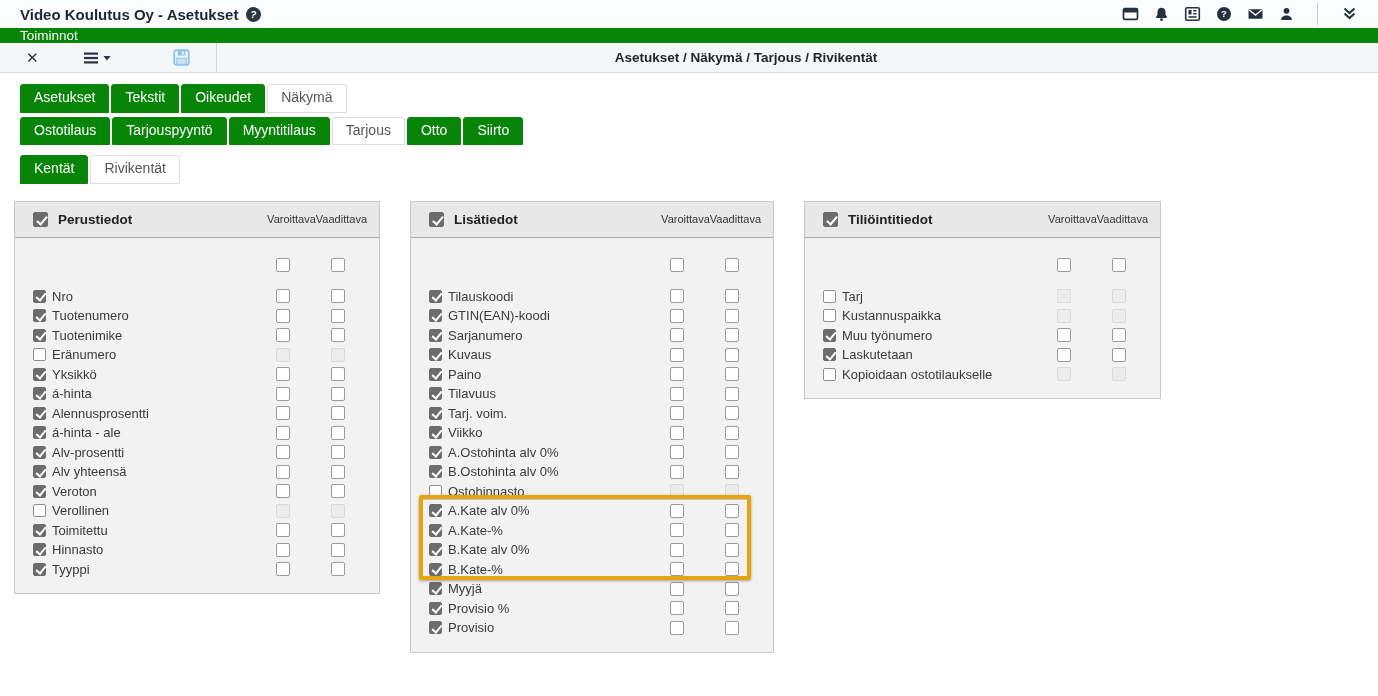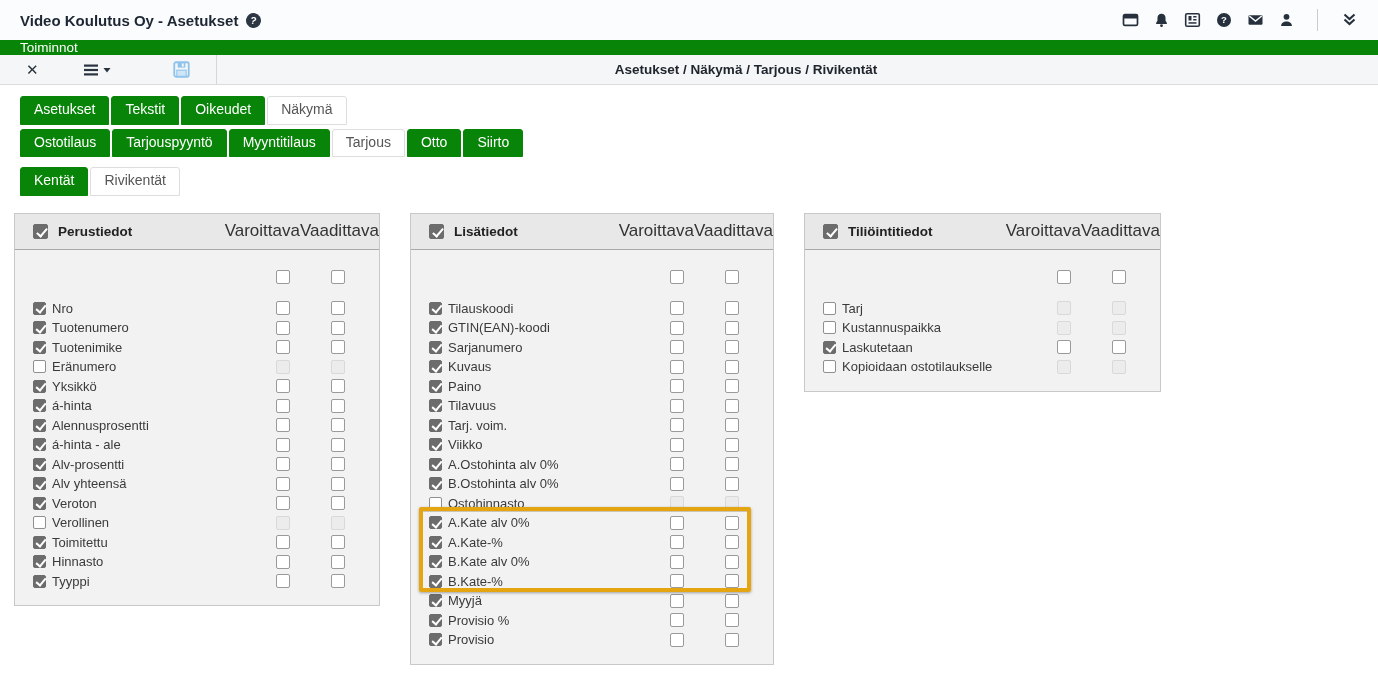--- a/index.html
+++ b/index.html
@@ -11,21 +11,21 @@
   *{box-sizing:border-box;}
   html,body{margin:0;padding:0;}
   body{
     width:1378px;height:696px;overflow:hidden;background:#fff;
     font-family:"Liberation Sans","DejaVu Sans",sans-serif;color:var(--text);
     -webkit-font-smoothing:antialiased;
   }
   [data-interactable="true"]{cursor:pointer;}
 
   
-  .titlebar{height:40px;display:flex;align-items:center;padding:0 20px;background:#fbfcfd;text-align:right;}
+  .titlebar{height:28px;display:flex;align-items:center;padding:0 20px;background:#fbfcfd;text-align:right;}
   .titlebar .title{font-size:15px;font-weight:700;color:#1d2734;display:flex;align-items:center;gap:8px;}
   .help-badge{width:15px;height:15px;border-radius:50%;background:#2d3643;color:#fff;font-size:10px;
     font-weight:700;display:inline-flex;align-items:center;justify-content:center;transform:rotate(12deg);}
   .titlebar-icons{margin-left:auto;display:flex;align-items:center;gap:15px;}
   .titlebar-icons svg{display:block;}
   .tb-vdivider{width:1px;height:22px;background:#c9ccd0;margin:0 8px;}
 
   
   .menubar{height:15px;background:var(--accent-green);display:flex;align-items:center;padding:0 20px;}
   .menubar .menu-item{color:#fff;font-size:13.5px;}
@@ -50,21 +50,21 @@
   .tabs-wrap{margin-bottom:17px;}
 
   
   .panels{display:flex;align-items:flex-start;gap:30px;padding-left:14px;}
   .panel{width:366px;background:#f2f2f2;border:1px solid #c8c8c8;}
   .panel:nth-child(2){width:364px;}
   .panel:nth-child(3){width:357px;}
   .panel-header{background:#e8e8e8;border-bottom:1px solid #a9a9a9;height:36px;
     display:flex;align-items:center;padding:0 0 0 18px;}
   .panel-title{font-size:13.5px;font-weight:700;color:#222;margin-left:10px;}
-  .header-cols{margin-left:auto;white-space:nowrap;font-size:17px;color:#333;padding-right:0;}
+  .header-cols{margin-left:auto;white-space:nowrap;font-size:11px;color:#333;padding-right:12px;}
   .panel-body{position:relative;padding:20px 14px 14px 18px;}
   .selectall-row{display:flex;justify-content:flex-end;height:16px;margin-bottom:13px;padding-right:0;}
   .rows{display:block;}
   .row{display:flex;align-items:center;height:19.5px;}
   .row-label{margin-left:6px;font-size:13px;color:#3a3a3a;white-space:nowrap;}
   .cols{display:flex;margin-left:auto;}
   .col{width:55px;display:flex;justify-content:center;}
 
   
   .cb{display:inline-block;width:13px;height:13px;background:#fff;border:1px solid #8f8f8f;
@@ -661,20 +661,32 @@
       <span class="col">
                 <span class="cb col-cb disabled" data-interactable="false"></span>
               </span>
       <span class="col">
                 <span class="cb col-cb disabled" data-interactable="false"></span>
               </span>
     </span>
   </div>
           <div class="row" data-interactable="false">
     <span class="cb row-cb checked" data-interactable="true"></span>
+    <span class="row-label" data-interactable="false">Muu työnumero</span>
+    <span class="cols">
+      <span class="col">
+                <span class="cb col-cb" data-interactable="true"></span>
+              </span>
+      <span class="col">
+                <span class="cb col-cb" data-interactable="true"></span>
+              </span>
+    </span>
+  </div>
+          <div class="row" data-interactable="false">
+    <span class="cb row-cb checked" data-interactable="true"></span>
     <span class="row-label" data-interactable="false">Laskutetaan</span>
     <span class="cols">
       <span class="col">
                 <span class="cb col-cb" data-interactable="true"></span>
               </span>
       <span class="col">
                 <span class="cb col-cb" data-interactable="true"></span>
               </span>
     </span>
   </div>

